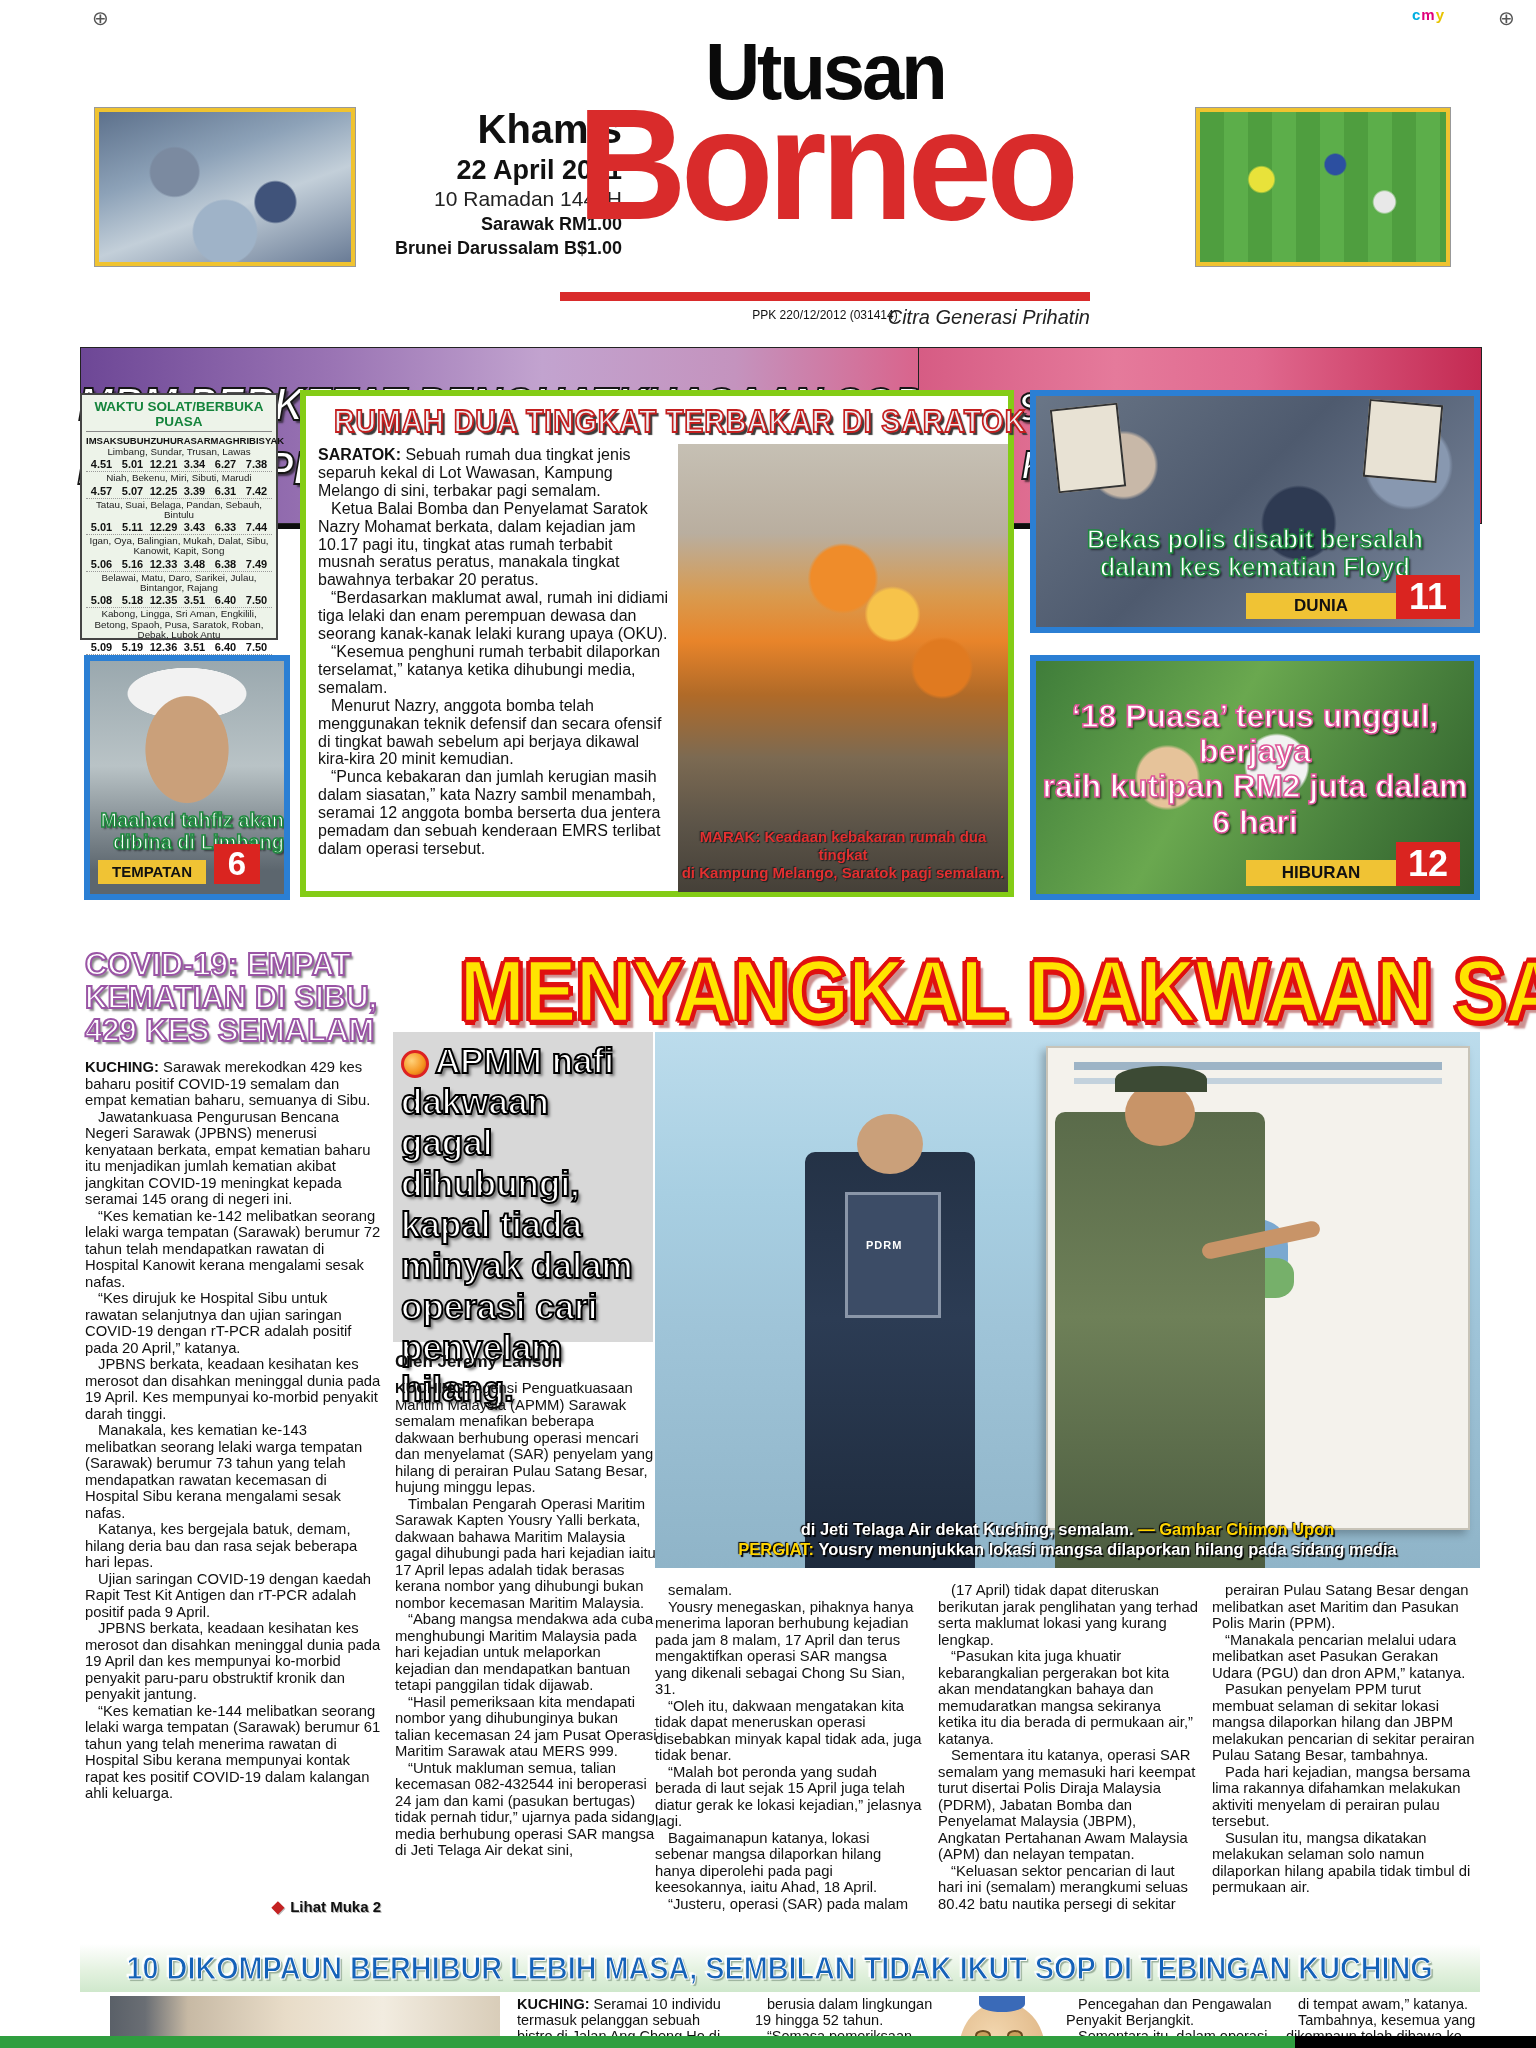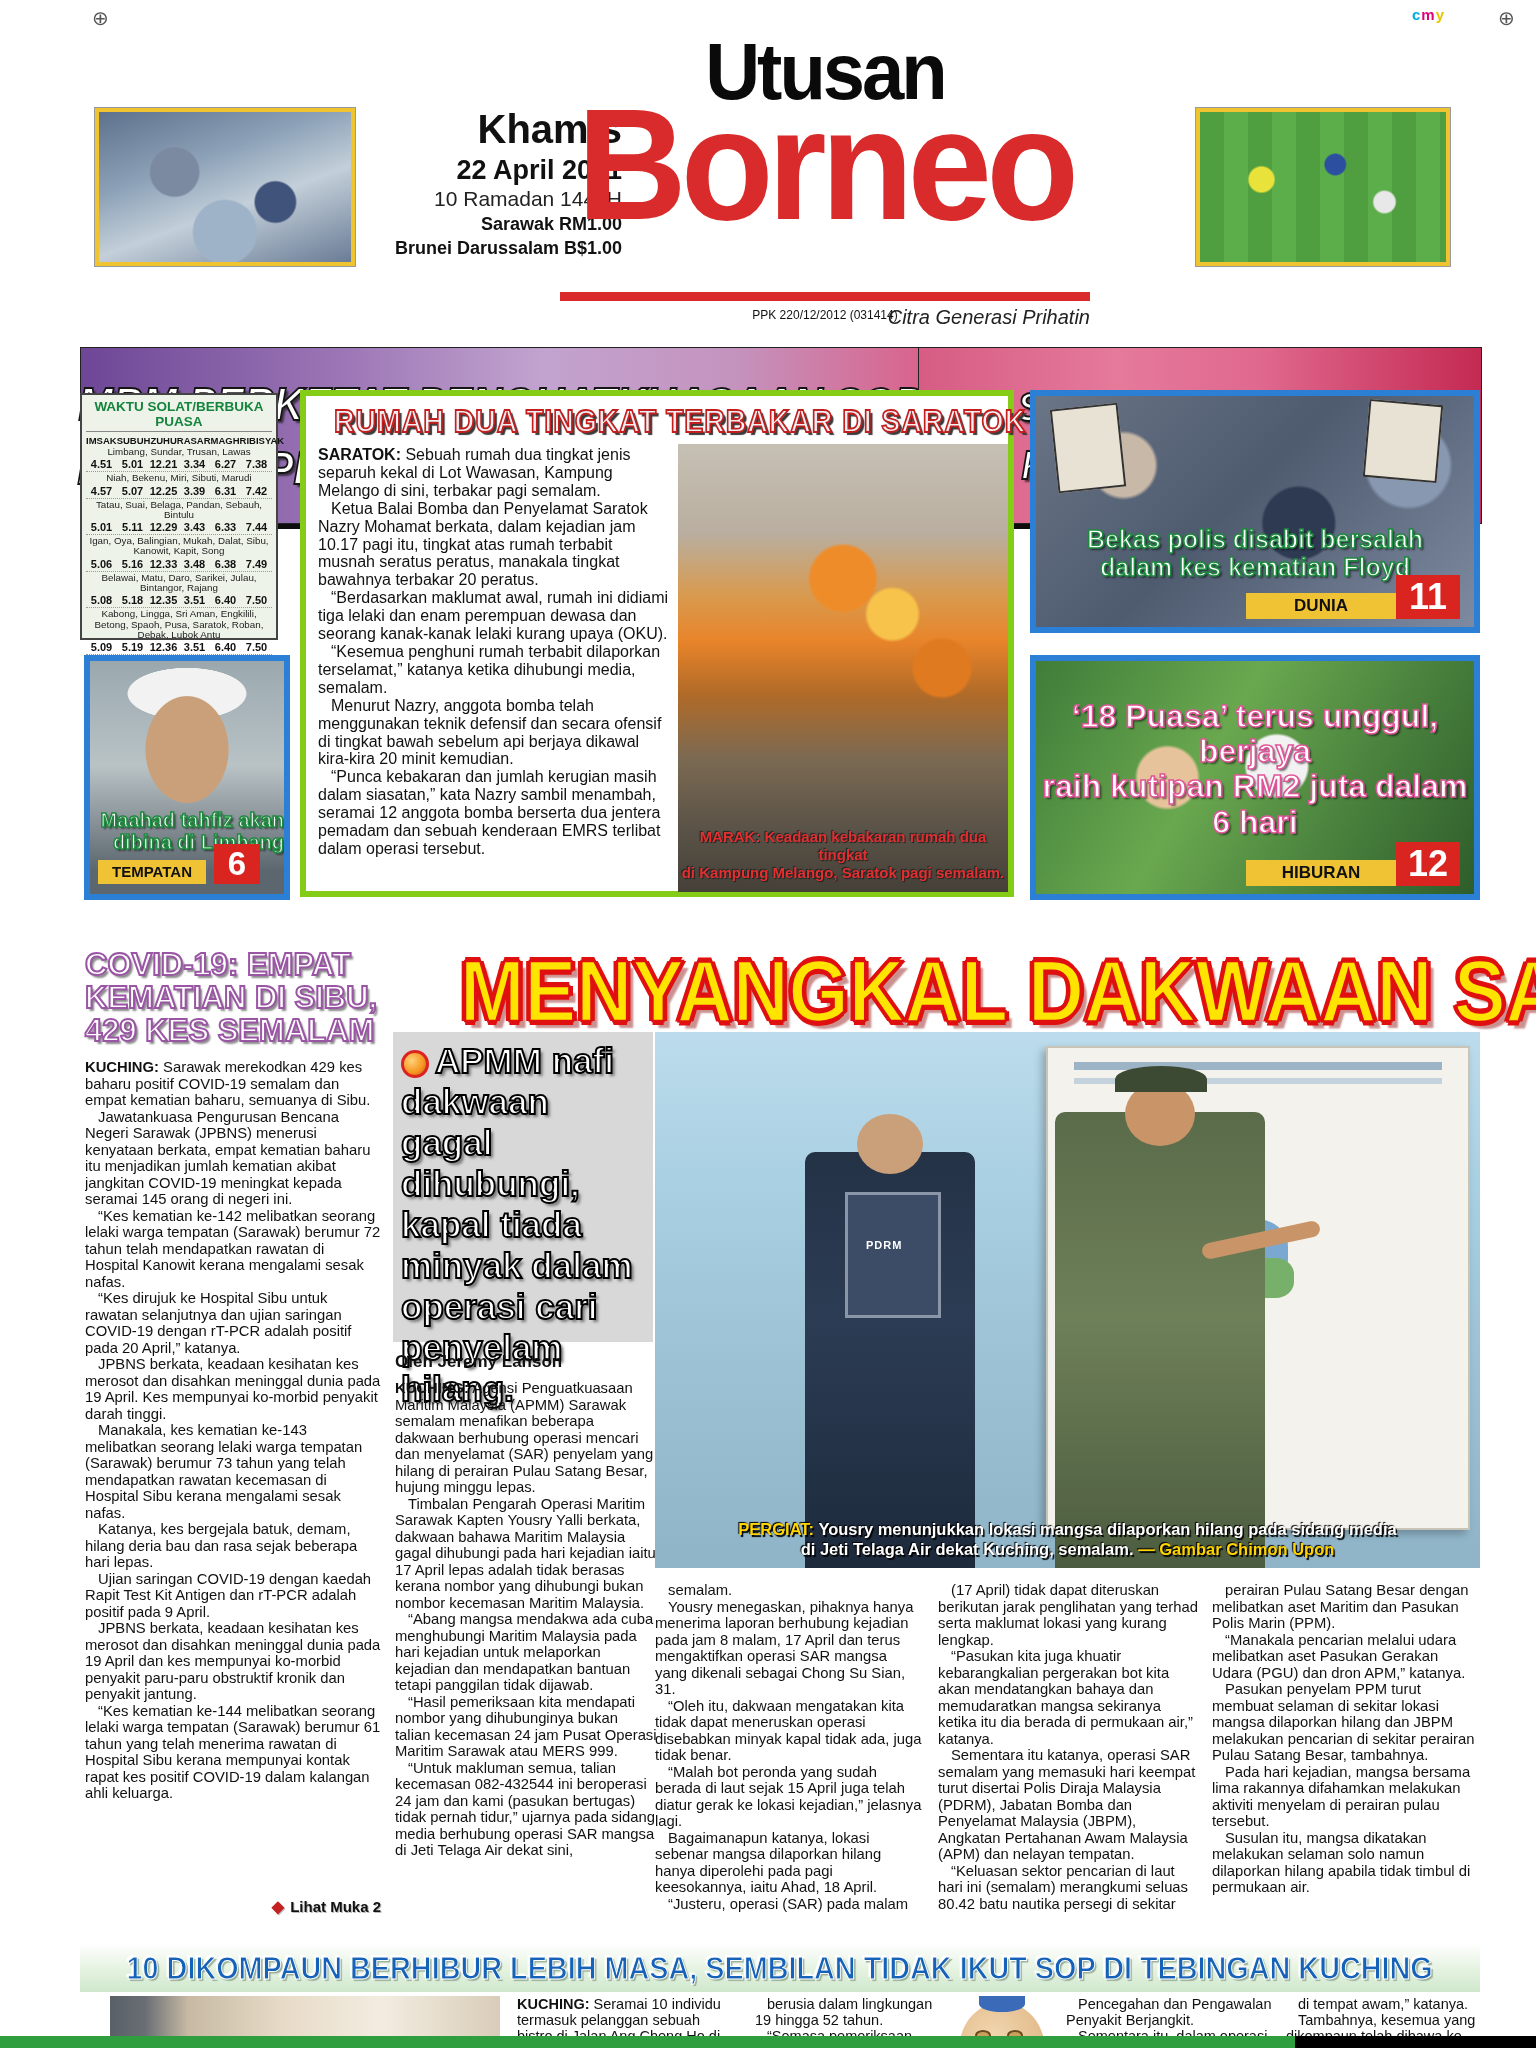--- a/index.html
+++ b/index.html
@@ -365,22 +365,22 @@
       <div style="position:absolute;left:40px;top:40px;width:90px;height:120px;background:#3c4c66;border:3px solid #8a96a8;">
         <span class="vest-text" style="left:18px;top:44px;">PDRM</span>
       </div>
     </div>
     <div class="figure" style="left:400px;top:80px;width:210px;height:456px;background:linear-gradient(180deg,#5a6b4a 0%,#6e8058 45%,#4c5c40 100%);">
       <div style="position:absolute;left:70px;top:-30px;width:70px;height:64px;border-radius:50%;background:#c89468;"></div>
       <div style="position:absolute;left:60px;top:-46px;width:92px;height:26px;border-radius:50% 50% 0 0;background:#3c4a34;"></div>
       <div style="position:absolute;right:-56px;top:120px;width:120px;height:16px;background:#c89468;transform:rotate(-12deg);border-radius:8px;"></div>
     </div>
     <div class="main-caption" style="bottom:8px;">
+      <div><span>di Jeti Telaga Air dekat Kuching, semalam.</span> <span class="credit">— Gambar Chimon Upon</span></div>
       <div><span class="prefix">PERGIAT:</span> <span>Yousry menunjukkan lokasi mangsa dilaporkan hilang pada sidang media</span></div>
-      <div><span>di Jeti Telaga Air dekat Kuching, semalam.</span> <span class="credit">— Gambar Chimon Upon</span></div>
     </div>
   </div>
 
   <div class="abs body" style="left:655px;top:1582px;width:268px;height:352px;overflow:hidden;">
     <span><p>semalam.</p><p>Yousry menegaskan, pihaknya hanya menerima laporan berhubung kejadian pada jam 8 malam, 17 April dan terus mengaktifkan operasi SAR mangsa yang dikenali sebagai Chong Su Sian, 31.</p><p>“Oleh itu, dakwaan mengatakan kita tidak dapat meneruskan operasi disebabkan minyak kapal tidak ada, juga tidak benar.</p><p>“Malah bot peronda yang sudah berada di laut sejak 15 April juga telah diatur gerak ke lokasi kejadian,” jelasnya lagi.</p><p>Bagaimanapun katanya, lokasi sebenar mangsa dilaporkan hilang hanya diperolehi pada pagi keesokannya, iaitu Ahad, 18 April.</p><p>“Justeru, operasi (SAR) pada malam</p></span>
   </div>
   <div class="abs body" style="left:938px;top:1582px;width:262px;height:352px;overflow:hidden;">
     <span><p>(17 April) tidak dapat diteruskan berikutan jarak penglihatan yang terhad serta maklumat lokasi yang kurang lengkap.</p><p>“Pasukan kita juga khuatir kebarangkalian pergerakan bot kita akan mendatangkan bahaya dan memudaratkan mangsa sekiranya ketika itu dia berada di permukaan air,” katanya.</p><p>Sementara itu katanya, operasi SAR semalam yang memasuki hari keempat turut disertai Polis Diraja Malaysia (PDRM), Jabatan Bomba dan Penyelamat Malaysia (JBPM), Angkatan Pertahanan Awam Malaysia (APM) dan nelayan tempatan.</p><p>“Keluasan sektor pencarian di laut hari ini (semalam) merangkumi seluas 80.42 batu nautika persegi di sekitar</p></span>
   </div>
   <div class="abs body" style="left:1212px;top:1582px;width:268px;height:352px;overflow:hidden;">

